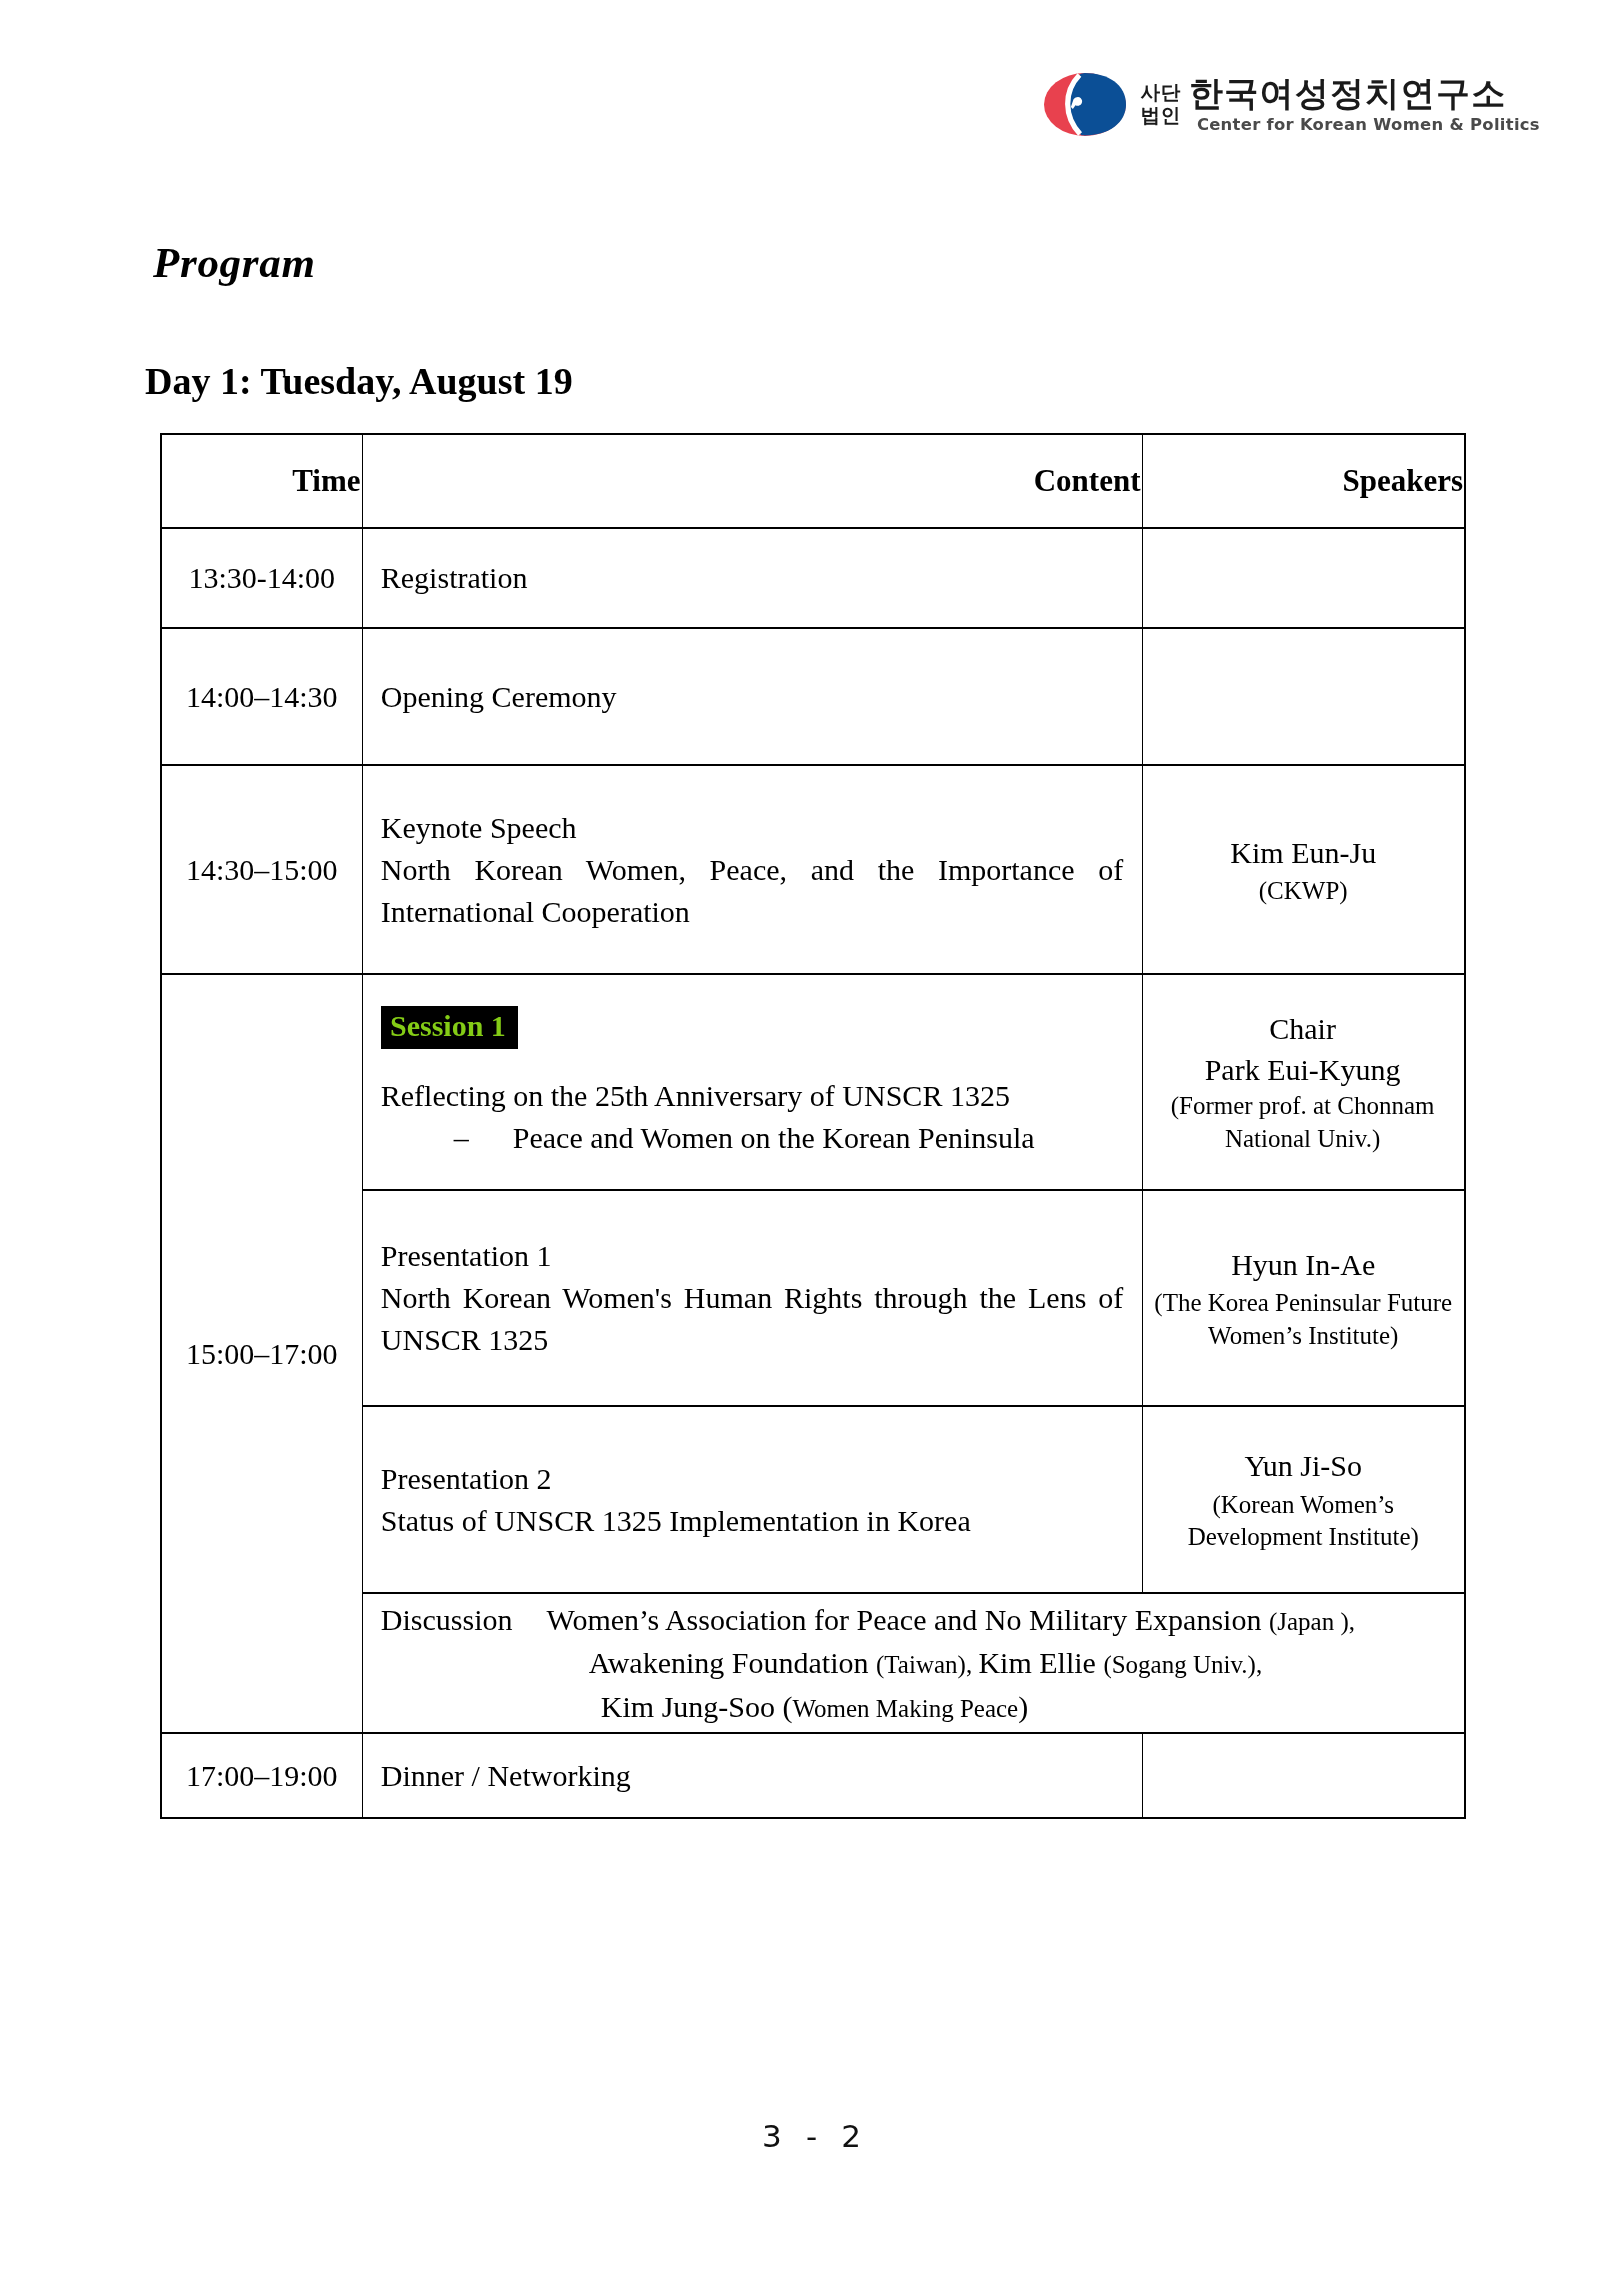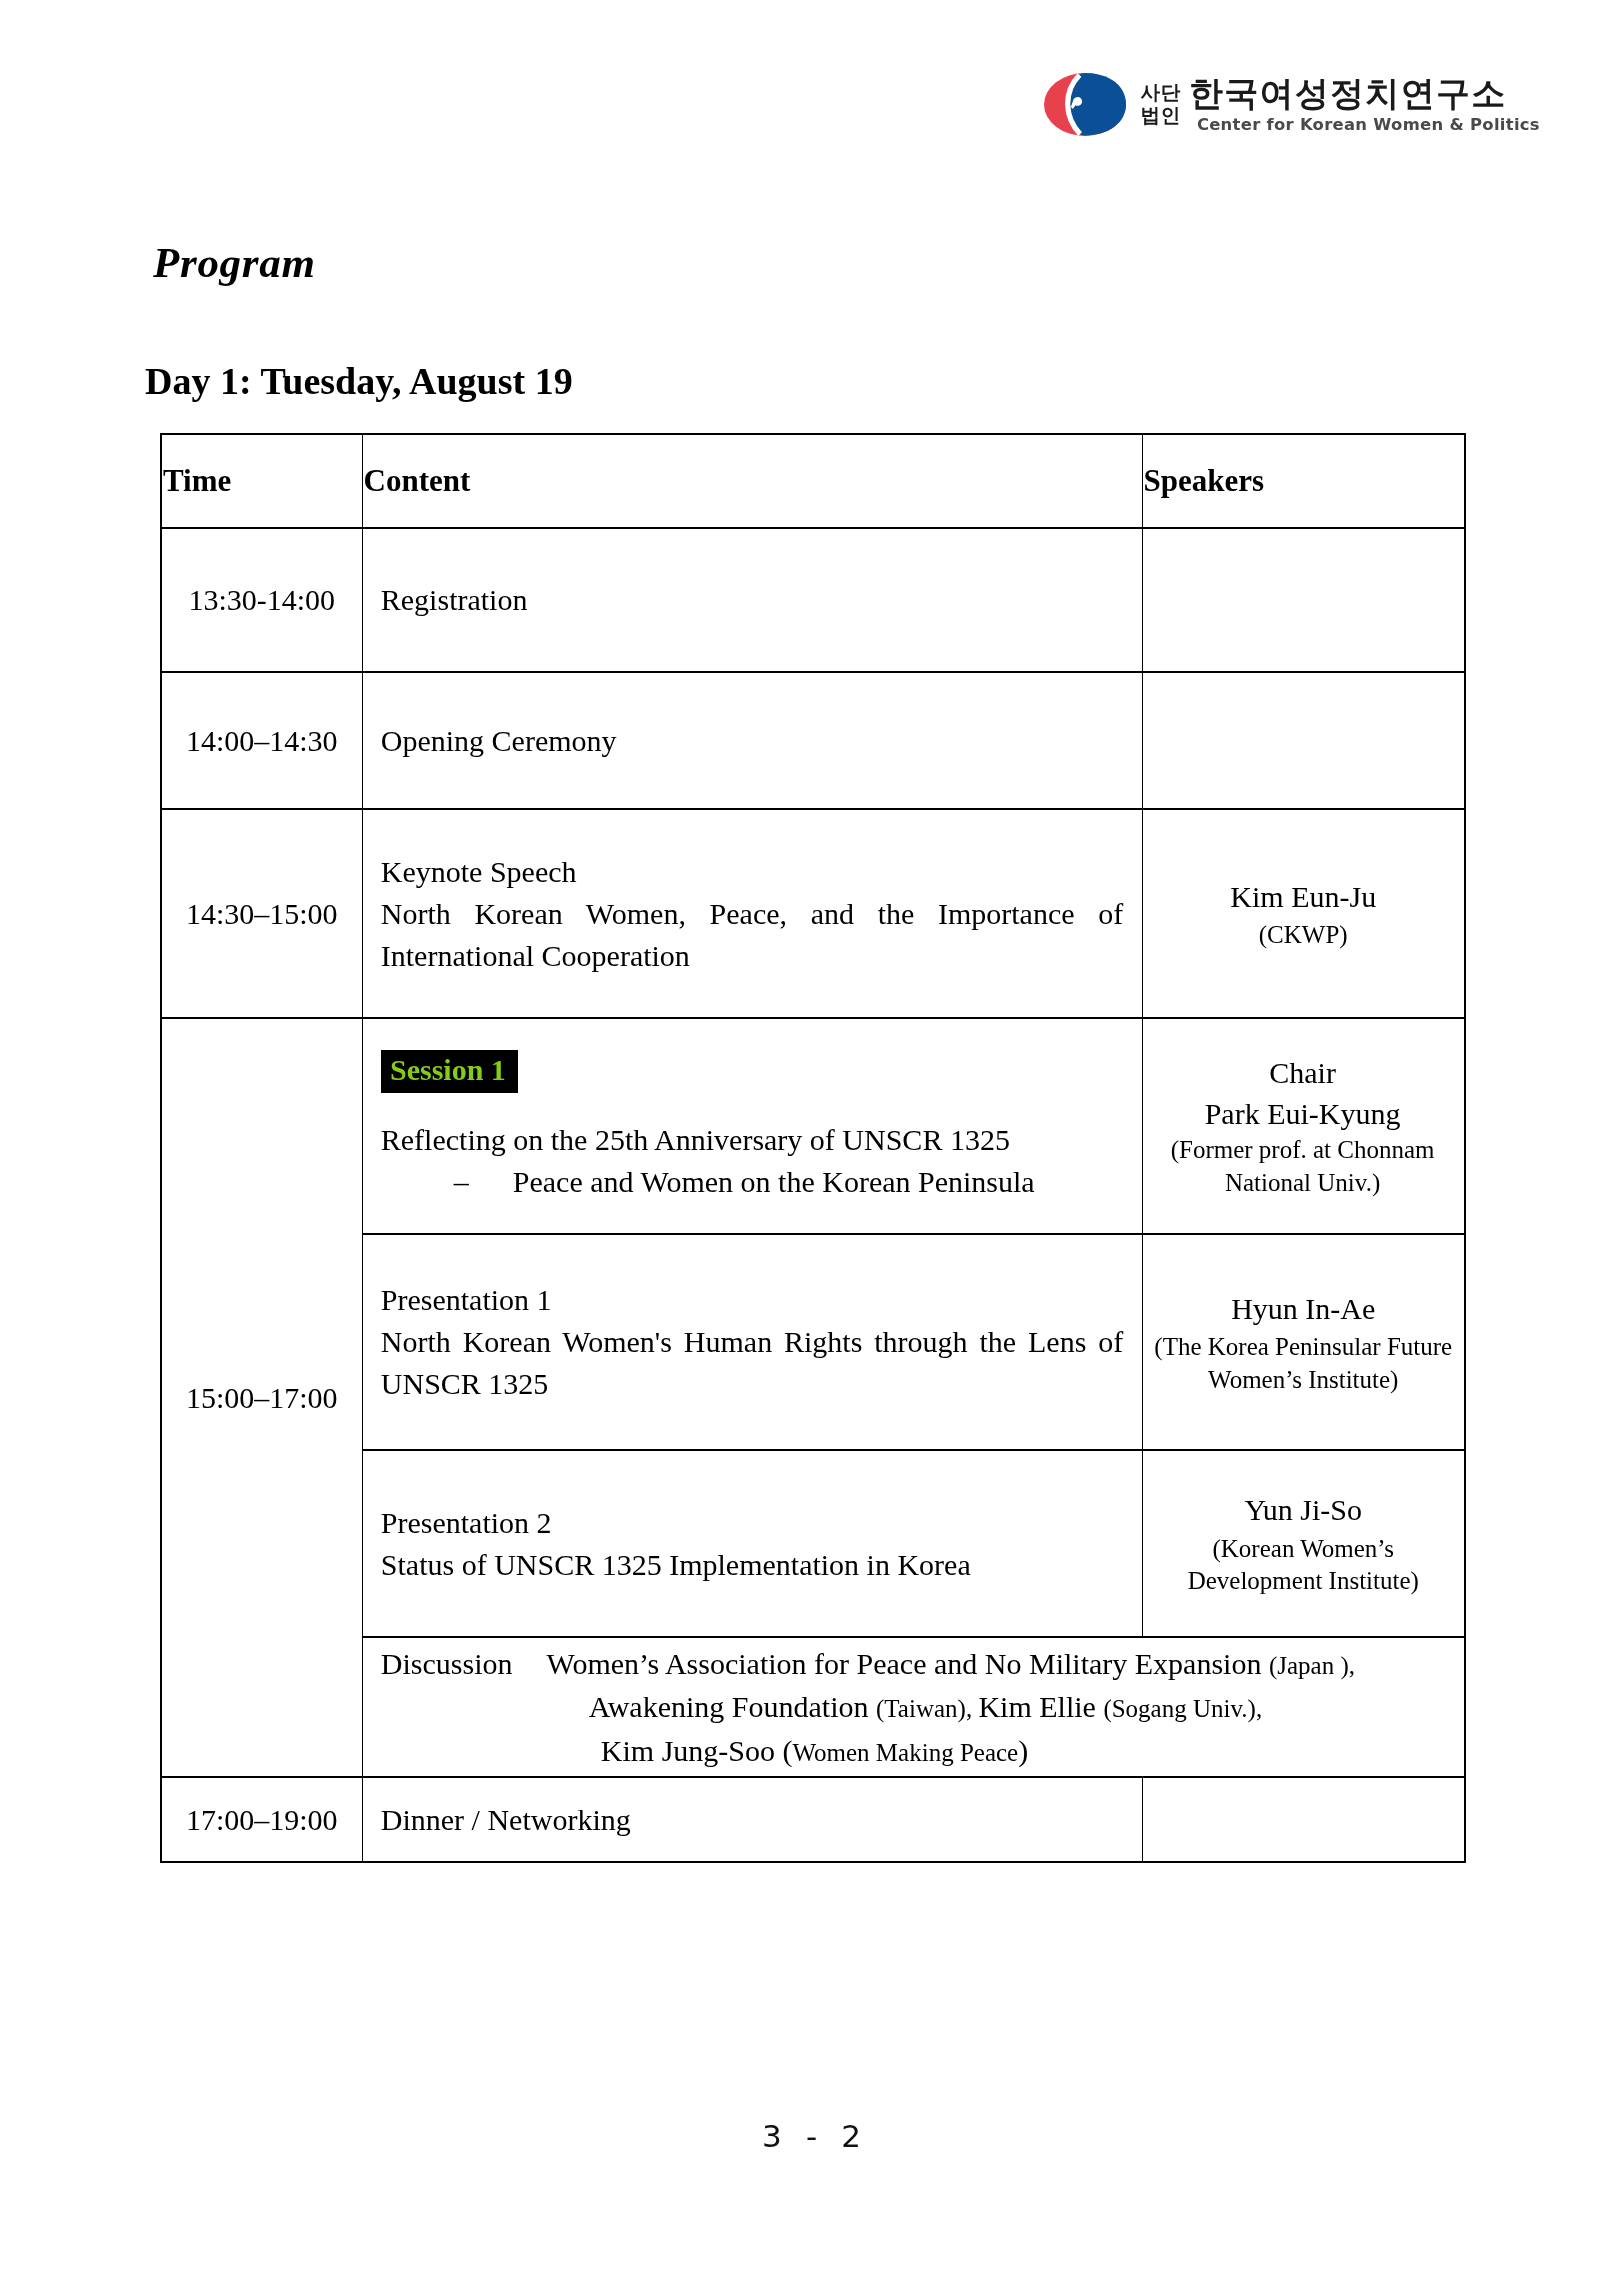--- a/index.html
+++ b/index.html
@@ -84,21 +84,21 @@
   }
   table.program td, table.program th {
     border-left: 1.3px solid #000;
     border-right: 1.3px solid #000;
     border-top: 2px solid #000;
     border-bottom: 2px solid #000;
     vertical-align: middle;
     overflow: hidden;
   }
   table.program { border: 2.6px solid #000; }
-  th { font-weight: bold; font-size: 31px; text-align: left; }
+  th { font-weight: bold; font-size: 31px; text-align: right; }
   td.time { text-align: center; padding: 0 3.9px; }
   td.content { text-align: left; padding: 3.9px 18.3px; }
   td.speaker { text-align: center; padding: 3.9px 9.2px; }
   .bold { font-weight: normal; }
   .small { font-size: 25px; }
   .justify { text-align: justify; text-align-last: left; }
 
   .sess-badge {
     display: inline-block;
     background: #000;
@@ -163,21 +163,21 @@
         <col style="width:780px">
         <col style="width:323px">
     </colgroup>
     <tbody>
       <tr style="height:94px">
         <th>Time</th>
         <th>Content</th>
         <th>Speakers</th>
       </tr>
 
-      <tr style="height:144px">
+      <tr style="height:100px">
         <td class="time">13:30-14:00</td>
         <td class="content">Registration</td>
         <td class="speaker"></td>
       </tr>
 
       <tr style="height:137px">
         <td class="time">14:00–14:30</td>
         <td class="content">Opening Ceremony</td>
         <td class="speaker"></td>
       </tr>

